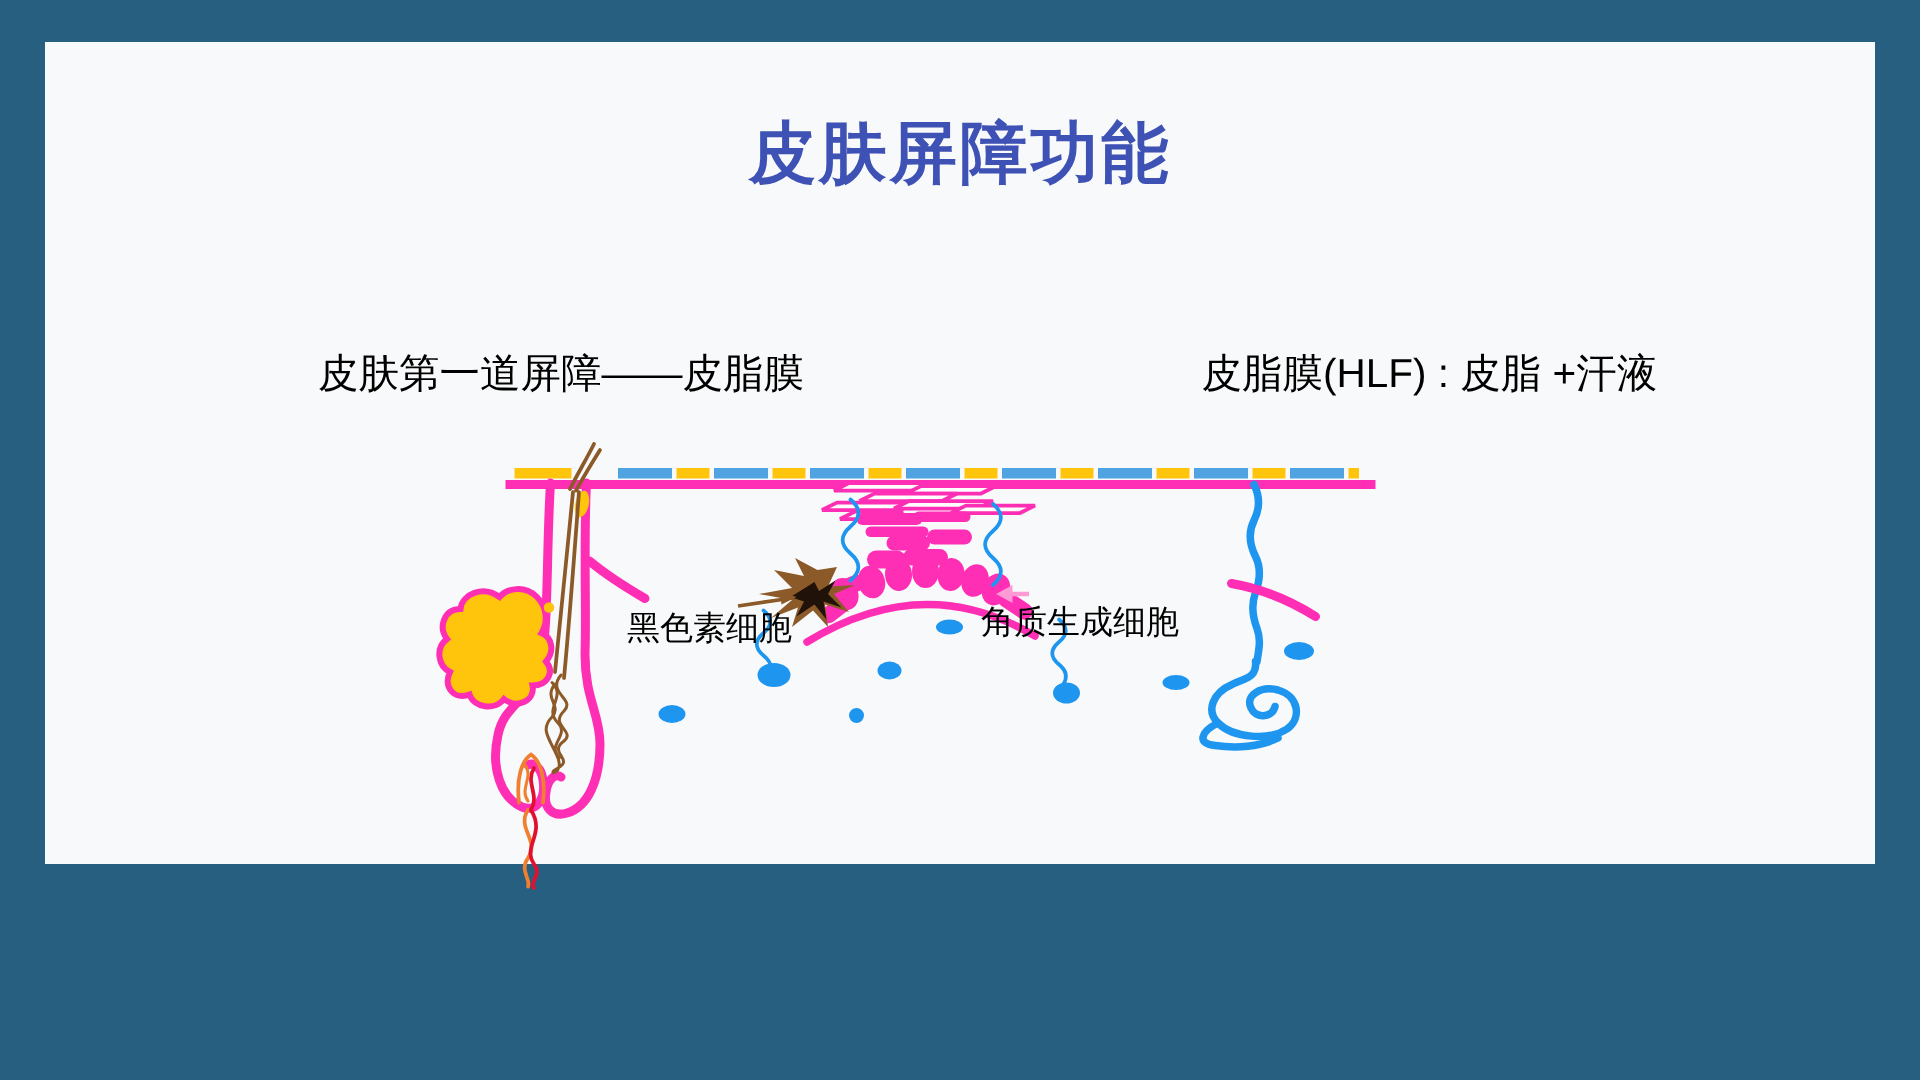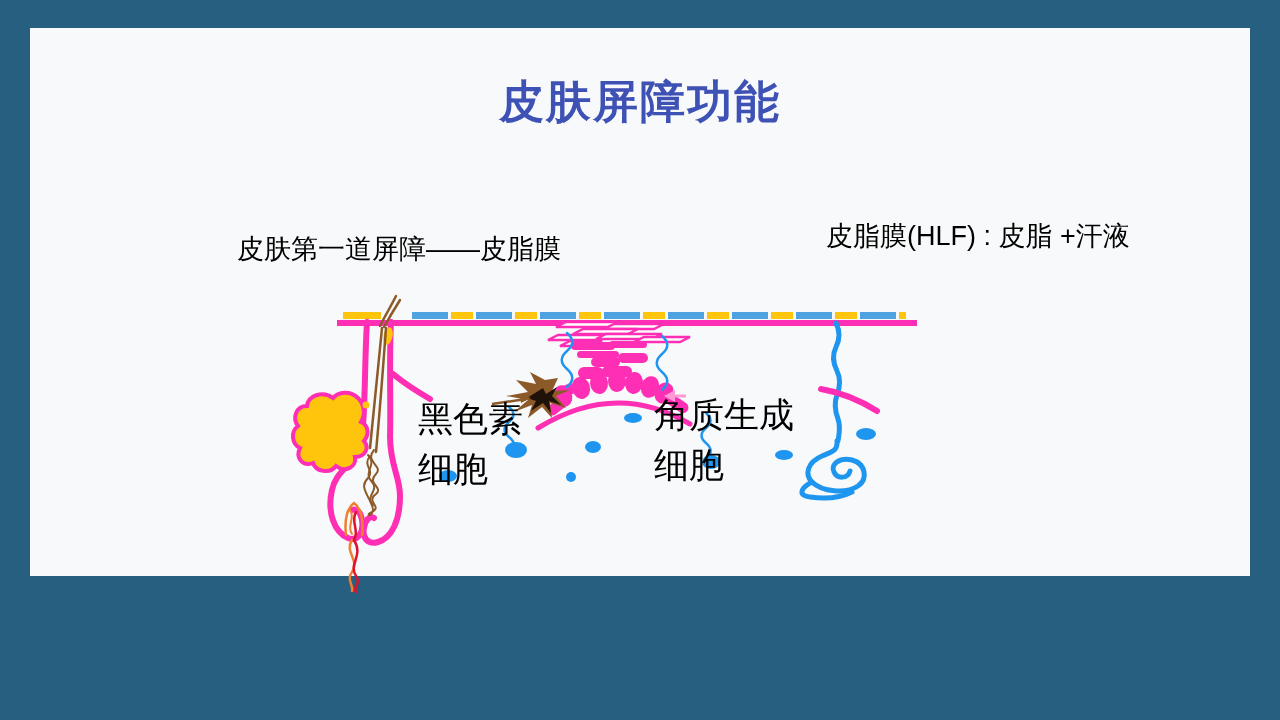--- a/index.html
+++ b/index.html
@@ -11,26 +11,26 @@
   .slide{
     position:absolute;left:30px;top:28px;width:1220px;height:548px;
     background:var(--background,#F8F9FA);
   }
   .title{
     position:absolute;left:170px;top:44px;width:880px;
     text-align:center;font-size:45px;font-weight:700;
     color:var(--title,#3E51B4);letter-spacing:2px;
   }
   .caption{
-    position:absolute;color:var(--text,#000);font-size:27px;white-space:nowrap;margin-left:25px;
+    position:absolute;color:var(--text,#000);font-size:27px;white-space:nowrap;
   }
   .caption-left{left:182px;top:203px;}
-  .caption-right{left:771px;top:190px;}
+  .caption-right{left:771px;top:203px;}
   .diagram-label{
-    position:absolute;color:var(--text,#000);font-size:35px;line-height:50px;
+    position:absolute;color:var(--text,#000);font-size:22px;line-height:50px;
   }
   .label-melanocyte{left:388px;top:366px;width:116px;}
   .label-keratinocyte{left:624px;top:362px;width:140px;}
   svg.diagram{position:absolute;left:0;top:0;width:1220px;height:662px;}
   .mg-s{stroke:var(--magenta);fill:none;stroke-linecap:round;}
   .mg-f{fill:var(--magenta);}
   .mg-q{stroke:var(--magenta);fill:#fff;stroke-width:2.5;}
   .bl-s{stroke:var(--blue);fill:none;stroke-linecap:round;}
   .bl-f{fill:var(--blue);}
   .sky-f{fill:var(--sky);}

